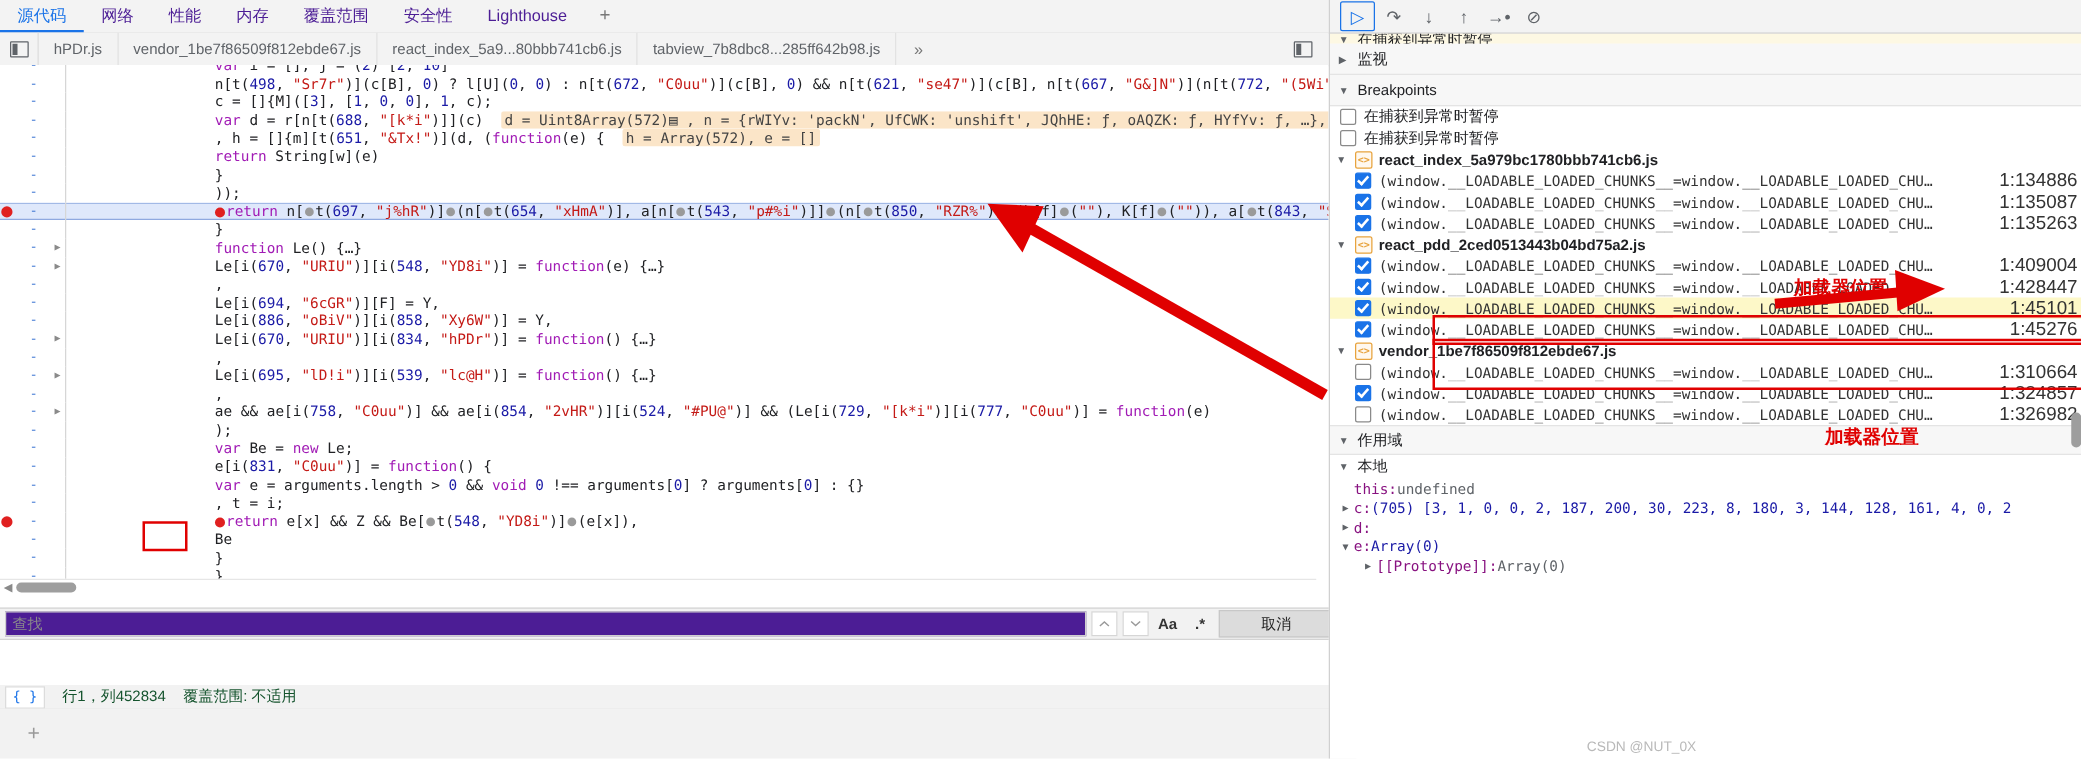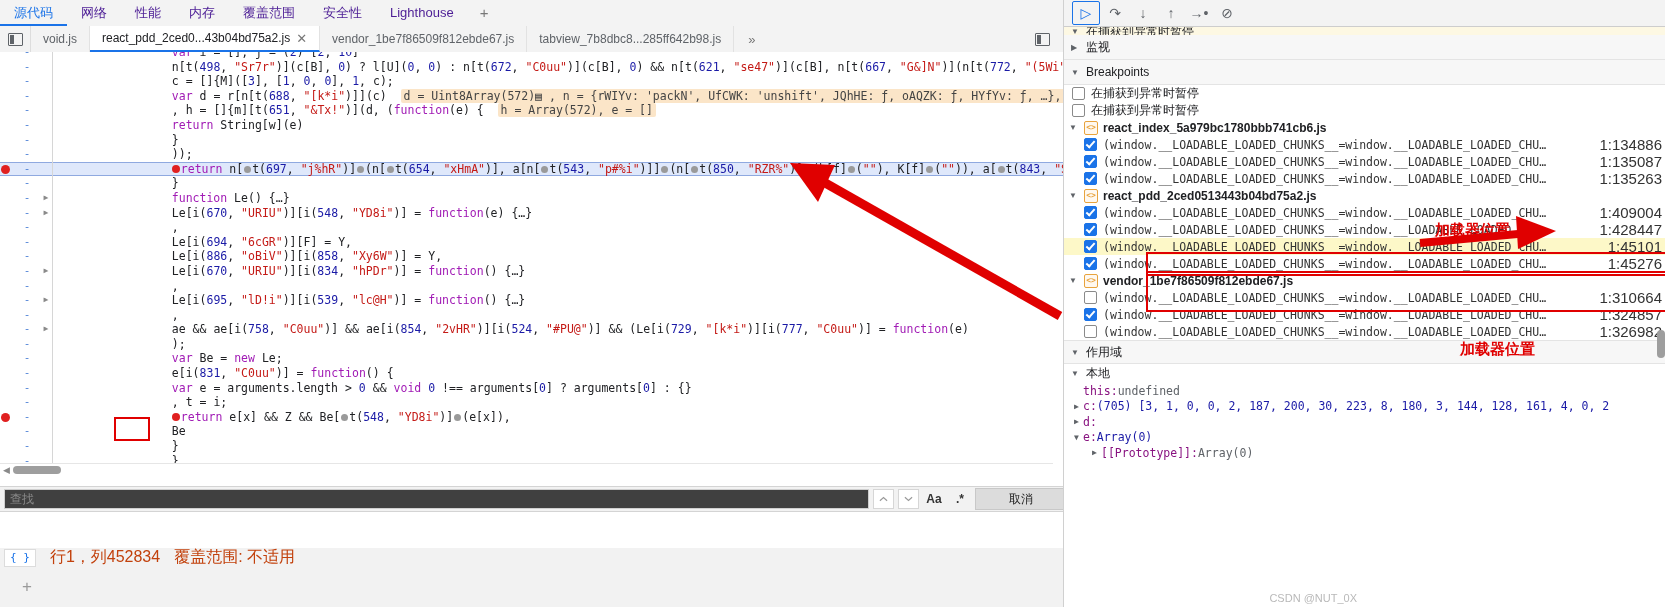--- a/index.html
+++ b/index.html
@@ -105,21 +105,21 @@
   .vscroll-code .vthumb{position:absolute;left:1px;top:255px;width:8px;height:30px;
     background:#9e9e9e;border-radius:4px;}
 
   
   .findbar{
     position:absolute;left:0;top:486px;width:1063px;height:24px;background:#f2f2f2;
     border-top:1px solid #d4d4d4;border-bottom:1px solid #d4d4d4;
     display:flex;align-items:center;padding:0 4px;gap:4px;
   }
   .find-input{
-    flex:1 1 auto;height:18px;background:#404040;border:1px solid #cfcfcf;
+    flex:1 1 auto;height:18px;background:#4c1d95;border:1px solid #cfcfcf;
     display:flex;align-items:center;padding:0 5px;color:#8a8a8a;font-size:12px;
   }
   .find-nav{width:19px;height:18px;border:1px solid #d6d6d6;background:#fff;
     display:flex;align-items:center;justify-content:center;color:#9a9a9a;font-size:9px;}
   .find-opt{width:22px;height:18px;display:flex;align-items:center;justify-content:center;
     font-size:12px;color:#333;font-weight:bold;}
   .find-cancel{
     min-width:90px;height:20px;background:#dcdcdc;border:1px solid #c8c8c8;
     display:flex;align-items:center;justify-content:center;font-size:12px;color:#222;
   }
@@ -127,21 +127,21 @@
   
   .statusbar{
     position:absolute;left:0;top:548px;width:1063px;height:19px;background:#f2f2f2;
     border-bottom:1px solid #d8d8d8;display:flex;align-items:center;gap:14px;padding-left:4px;
   }
   .fmt-btn{
     background:#fff;border:1px solid #dcdcdc;padding:0 5px;height:16px;
     display:flex;align-items:center;color:#1a73e8;font-size:11px;
     font-family:"DejaVu Sans Mono",monospace;
   }
-  .status-txt{font-size:16px;color:#c2410c;}
+  .status-txt{font-size:12px;color:#14532d;}
   .bottom-strip{
     position:absolute;left:0;top:567px;width:1063px;height:40px;background:#f2f2f2;
     display:flex;align-items:center;padding-left:22px;color:#9a9a9a;font-size:17px;
   }
 
   
   .rightpane{
     position:absolute;left:1063px;top:0;width:602px;height:607px;background:#fff;
     border-left:1px solid #d0d0d0;overflow:hidden;
   }
@@ -253,28 +253,27 @@
       <div class="icon-btn">⋮</div>
       <div class="icon-btn">✕</div>
     </div>
   </div>
 
   <div class="filebar">
     <div class="panel-toggle">
       <div class="sq"></div>
     </div>
     <div class="ftab">
-      <span>void.js</span>
-    </div>
-    <div class="ftab active">
-      <span>react_pdd_2ced0...43b04bd75a2.js</span>
-      <span class="x">✕</span>
+      <span>hPDr.js</span>
     </div>
     <div class="ftab">
       <span>vendor_1be7f86509f812ebde67.js</span>
+    </div>
+    <div class="ftab">
+      <span>react_index_5a9...80bbb741cb6.js</span>
     </div>
     <div class="ftab">
       <span>tabview_7b8dbc8...285ff642b98.js</span>
     </div>
     <div class="ftab-more">»</div>
     <div class="filebar-right">
       <div class="panel-toggle" style="border:none">
         <div class="sq"></div>
       </div>
     </div>

